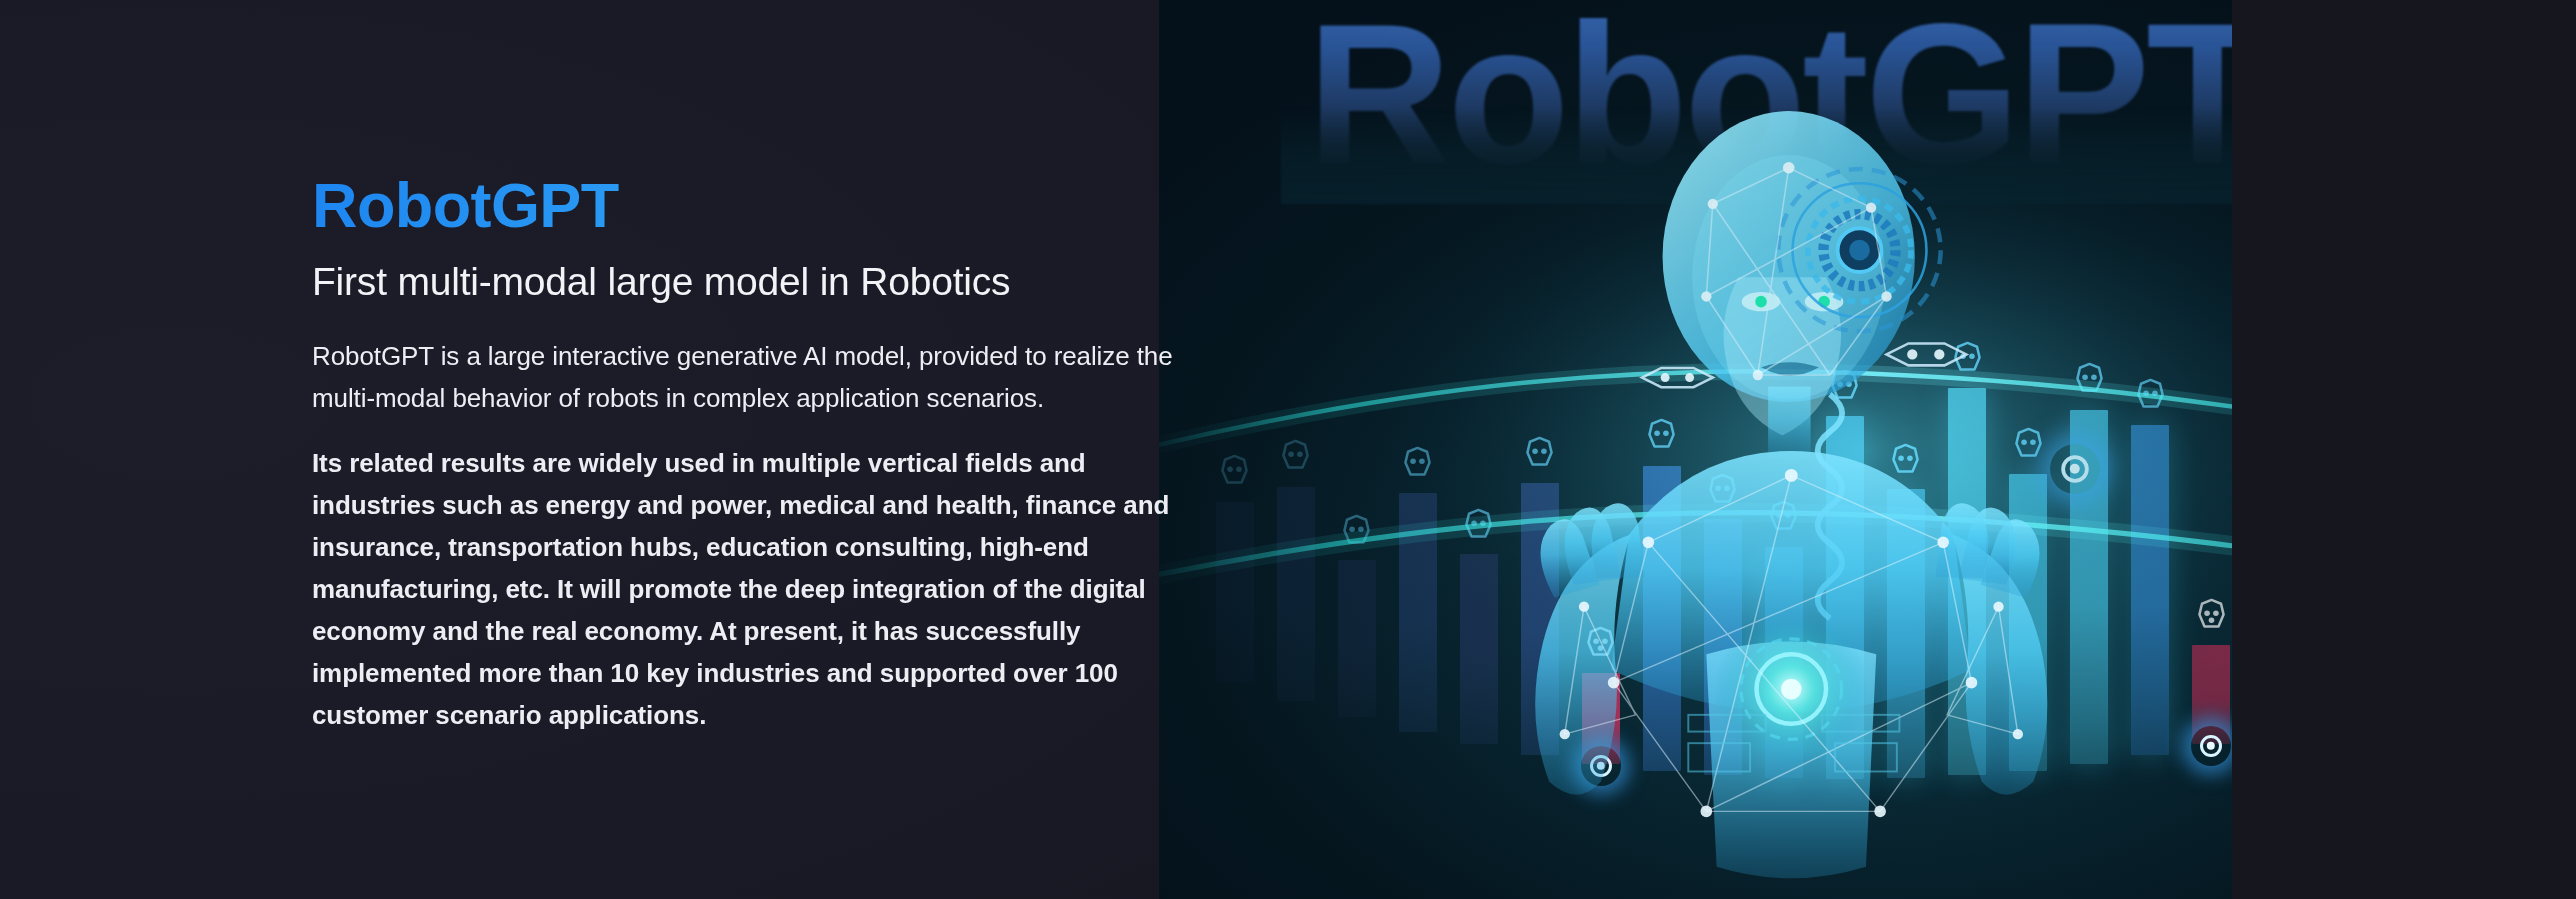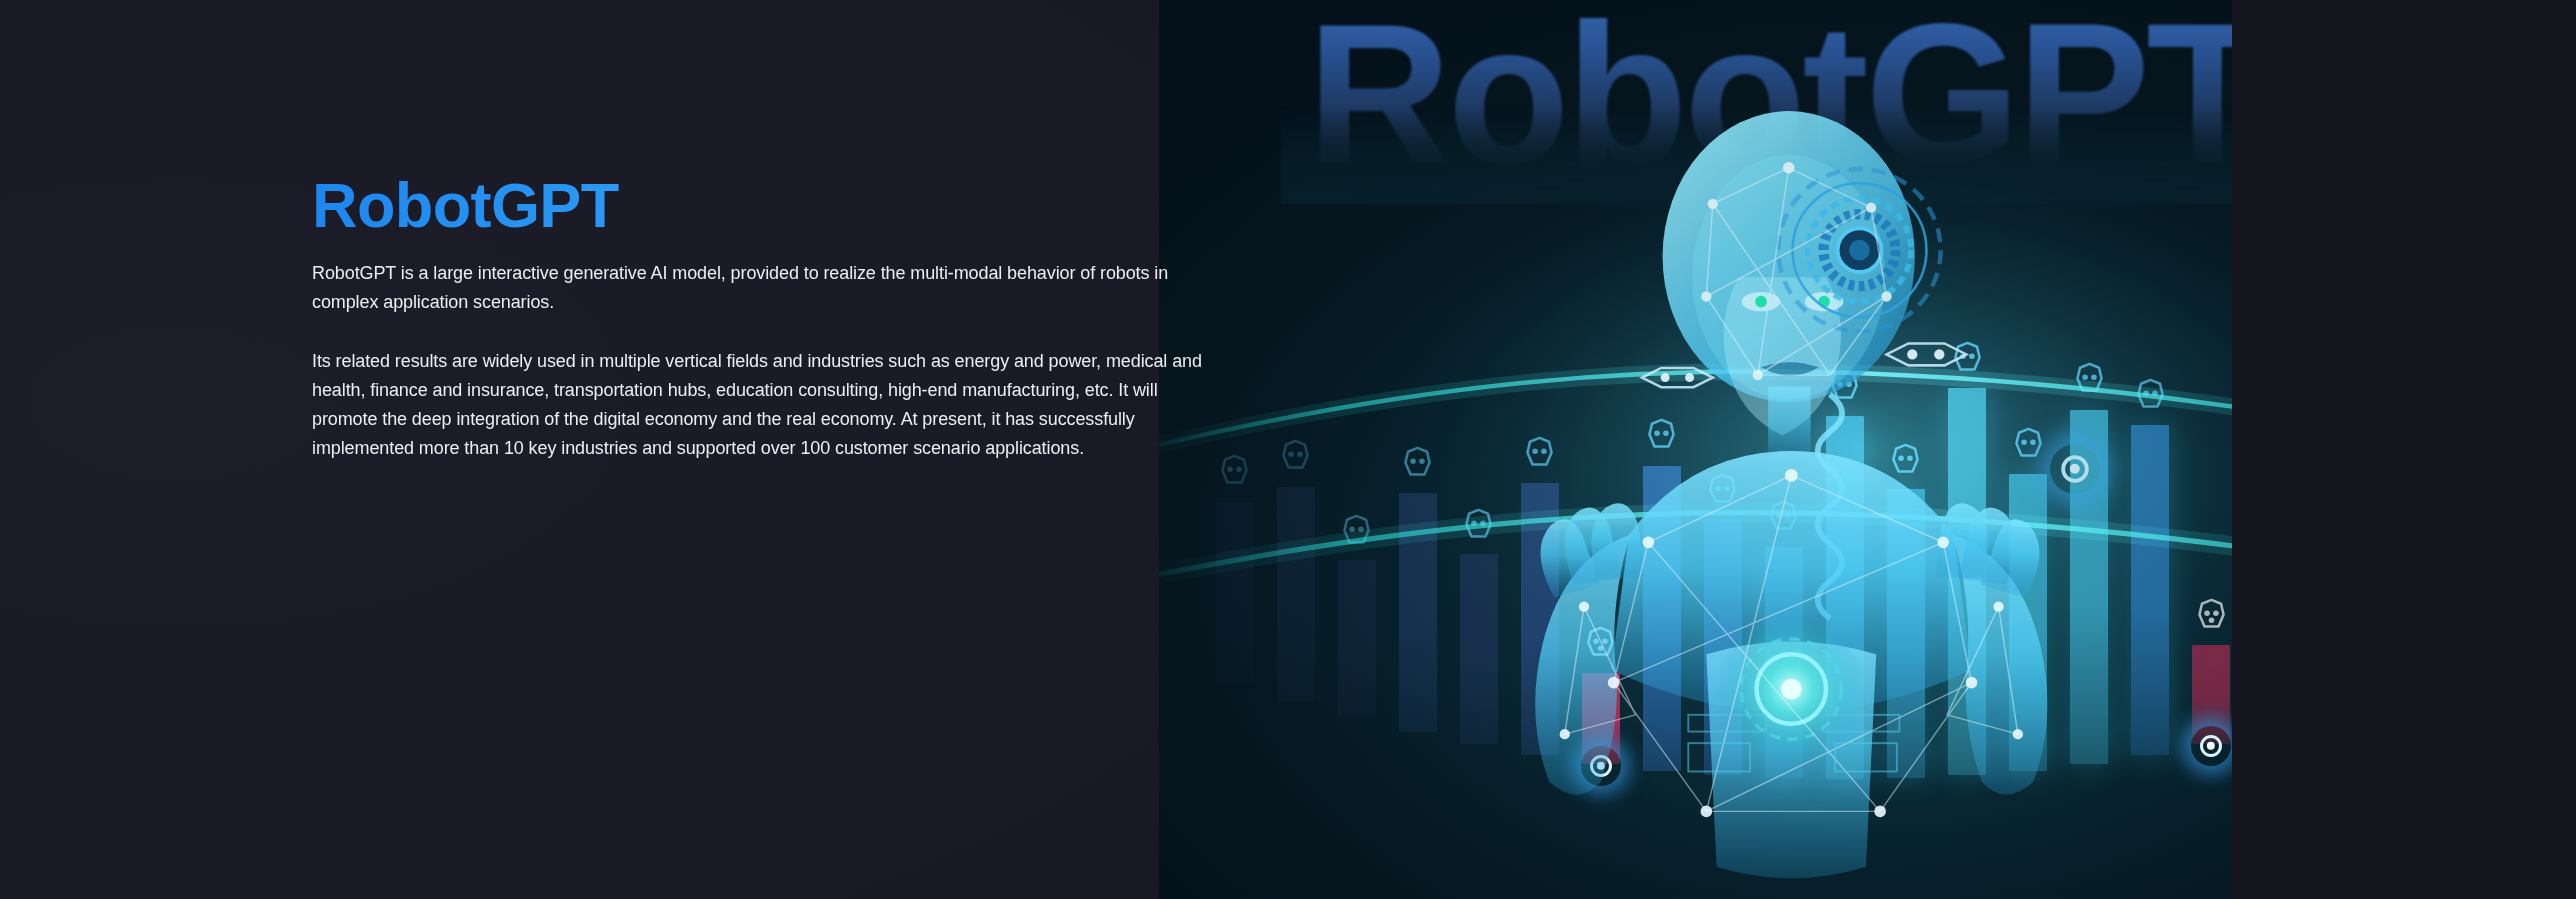--- a/index.html
+++ b/index.html
@@ -123,28 +123,28 @@
   }
   .tagline {
     font-size:39px;
     font-weight:400;
     color:#f2f3f7;
     line-height:1.2;
     letter-spacing:-0.2px;
     margin-bottom:30px;
   }
   .para {
-    font-size:18px;
+    font-size:26px;
     font-weight:400;
     color:#eceef3;
     line-height:1.62;
     letter-spacing:-0.1px;
     max-width:895px;
   }
-  .para + .para { margin-top:30px; }
+  .para + .para { margin-top:22px;font-weight:bold; }
 </style>
 </head>
 <body>
 
 <div class="banner">
 
   <div class="art">
     <div class="art-bg"></div>
 
     <div class="ghost-word">RobotGPT</div>
@@ -430,18 +430,19 @@
         <rect x="392" y="1024" width="96" height="44"></rect>
         <rect x="620" y="1024" width="96" height="44"></rect>
         <rect x="392" y="980" width="120" height="26"></rect>
         <rect x="600" y="980" width="120" height="26"></rect>
       </g>
     </svg>
   </div>
 
   <div class="copy">
     <h1 class="brand">RobotGPT</h1>
+    <h2 class="tagline">First multi-modal large model in Robotics</h2>
     <p class="para">RobotGPT is a large interactive generative AI model, provided to realize the multi-modal behavior of robots in complex application scenarios.</p>
     <p class="para">Its related results are widely used in multiple vertical fields and industries such as energy and power, medical and health, finance and insurance, transportation hubs, education consulting, high-end manufacturing, etc. It will promote the deep integration of the digital economy and the real economy. At present, it has successfully implemented more than 10 key industries and supported over 100 customer scenario applications.</p>
   </div>
 
 </div>
 
 
 </body></html>

